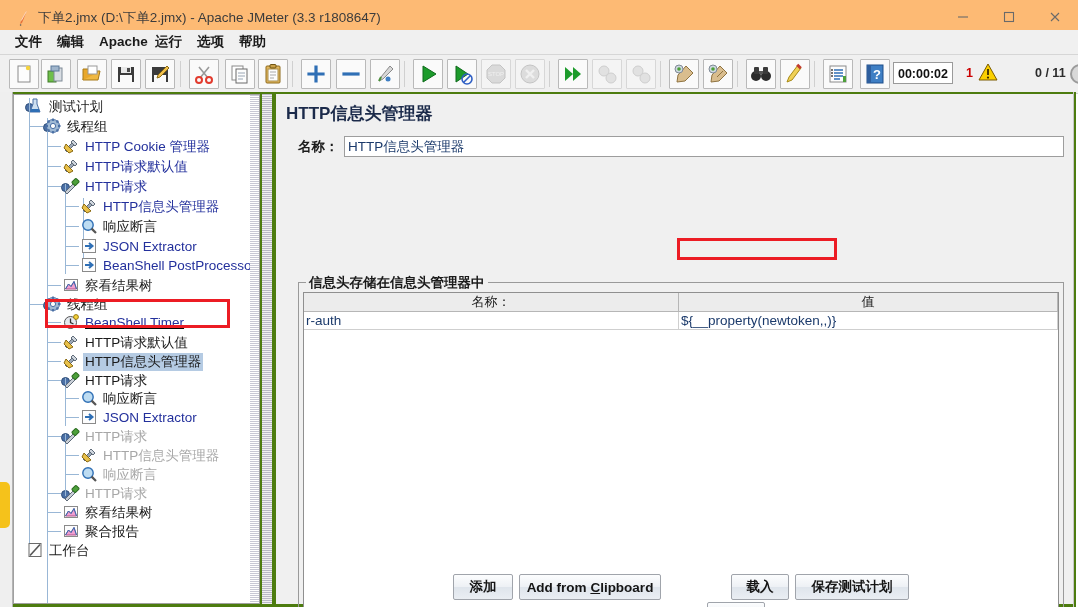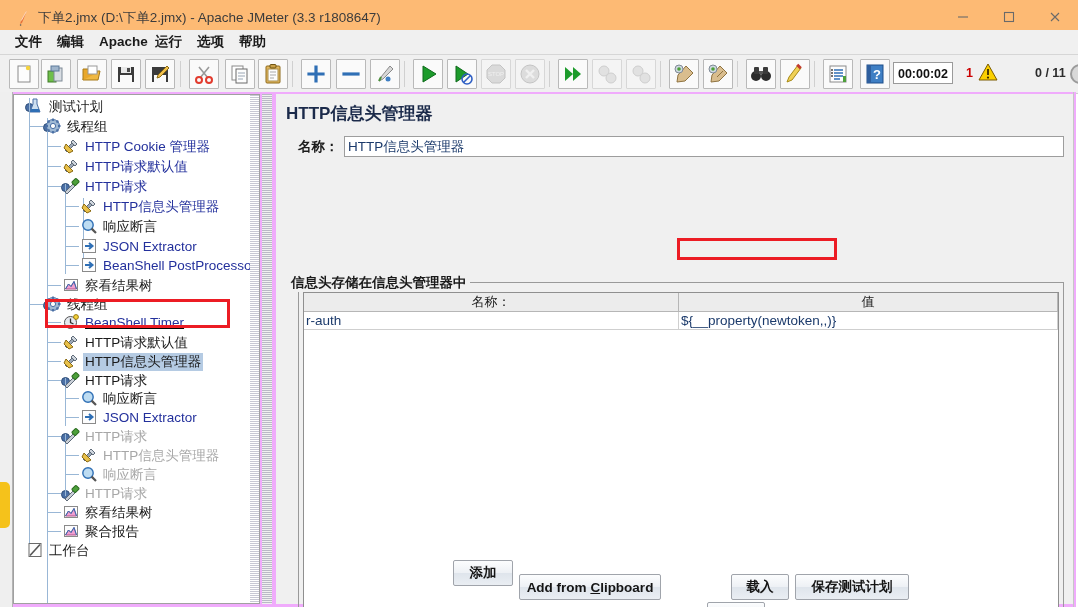--- a/index.html
+++ b/index.html
@@ -87,21 +87,21 @@
   }
   .runcircle {
     position: absolute; top: 9px; width: 20px; height: 20px;
     border-radius: 50%; border: 2px solid #9b9b9b; background: #d8d8d8;
     box-sizing: border-box;
   }
 
   
   .main {
     position: absolute; left: 0; top: 92px; width: 1076px; height: 515px;
-    background: #f0abfc;
+    background: #4d7c0f;
   }
 
   
   .leftsliver {
     position: absolute; left: 0; top: 0; width: 12px; height: 515px;
     background: #f4f4f4; border-right: 1px solid #b4b4b4; overflow: hidden;
   }
   .sliver-strip {
     position:absolute; left:0; width:12px; background:#efefef;
   }
@@ -168,21 +168,21 @@
     border: 1px solid #9d9d9d; background: #ffffff;
     font-size: 13.5px; color: #1b3a6b; padding: 1px 3px; line-height: 18px;
     font-family: "Liberation Sans", sans-serif;
   }
 
   .groupbox {
     position: absolute; left: 298px; top: 190px; width: 766px; height: 362px;
     border: 1px solid #9a9a9a; box-sizing: border-box;
   }
   .grouptitle {
-    position: absolute; left: 288px; top: 182px;
+    position: absolute; left: 306px; top: 182px;
     background: #f0f0f0; padding: 0 3px;
     font-size: 13.5px; font-weight: bold; color: #1b1b1b;
   }
   .tablewrap {
     position: absolute; left: 303px; top: 200px; width: 756px; height: 340px;
     border: 1px solid #8f8f8f; background: #ffffff; box-sizing: border-box;
     overflow: hidden;
   }
   .thead { display: flex; height: 19px; }
   .th {
@@ -742,21 +742,21 @@
       <div id="table-body">
           <div class="trow">
             <div class="td col-name">r-auth</div>
             <div class="td col-val">${__property(newtoken,,)}</div>
           </div>
         </div>
     </div>
     <div class="redbox" id="cell-highlight" style="left: 677px; top: 146px; width: 160px; height: 22px;"></div>
 
     <div id="bottom-buttons">
-        <div class="btn" style="left: 453px; width: 60px; top: 468px;">
+        <div class="btn" style="left: 453px; width: 60px; top: 482px;">
           <span>添加</span>
         </div>
         <div class="btn" style="left: 519px; width: 142px; top: 482px;">
           <span>Add from <u>C</u>lipboard</span>
         </div>
         <div class="btn" style="left: 667px; width: 58px; top: 510px; margin-left: 40px;">
           <span>删除</span>
         </div>
         <div class="btn" style="left: 731px; width: 58px; top: 482px;">
           <span>载入</span>

